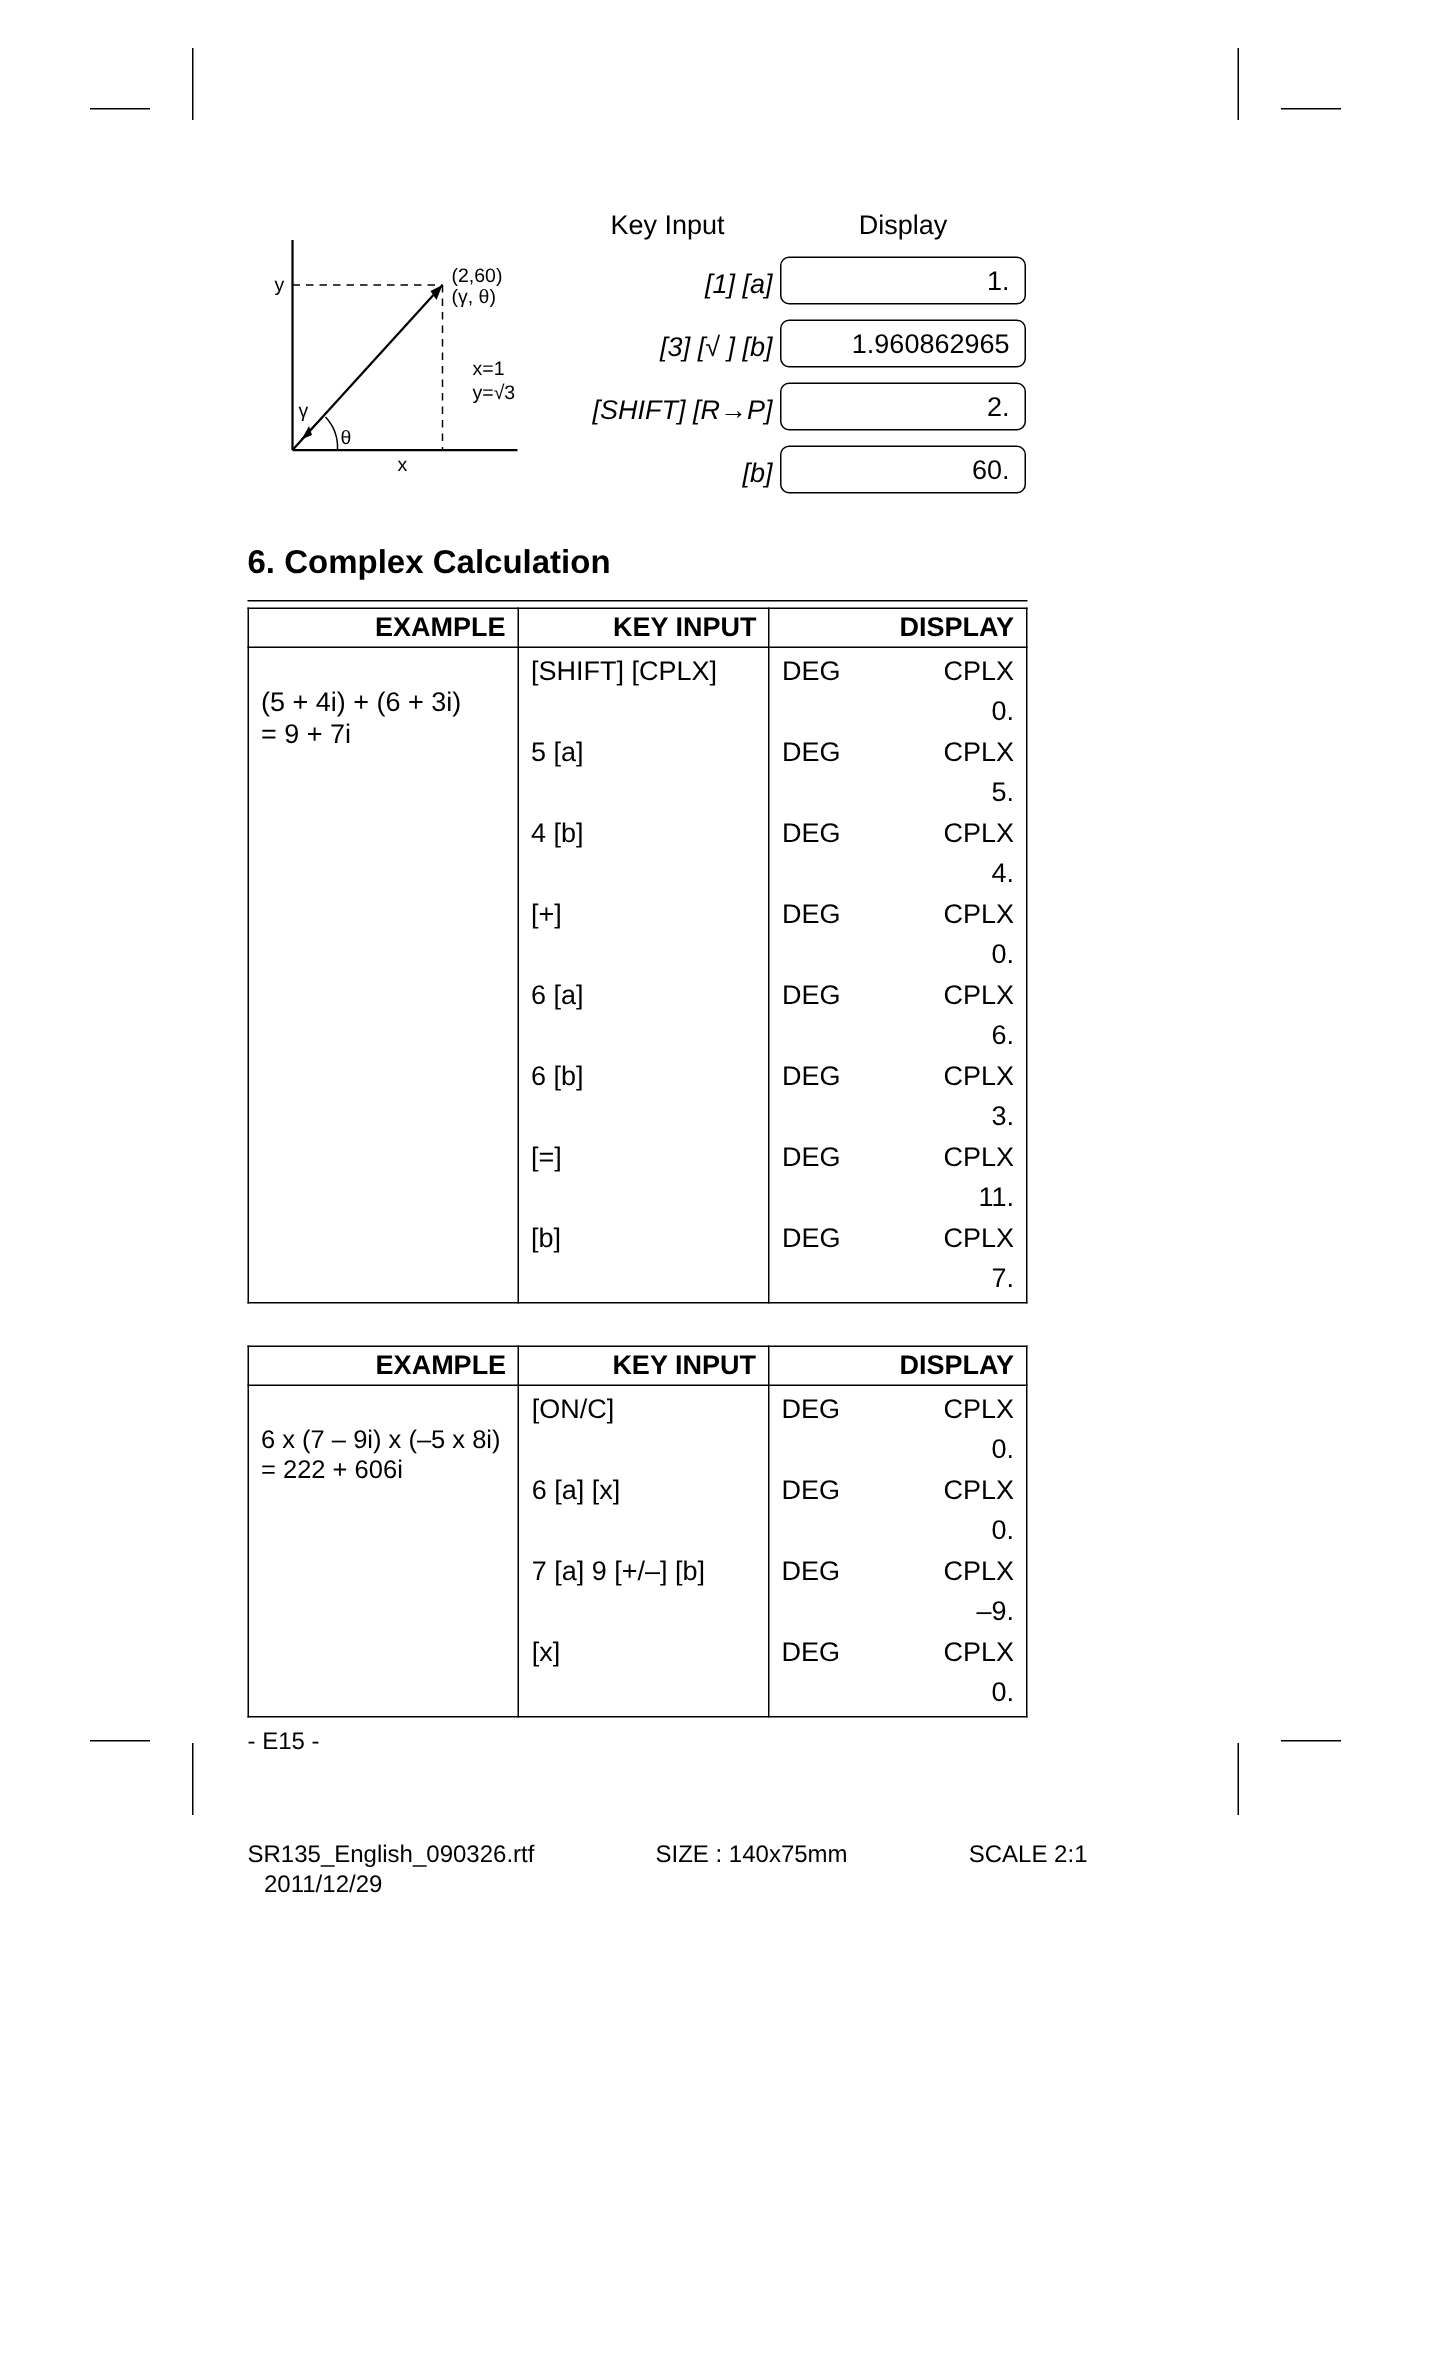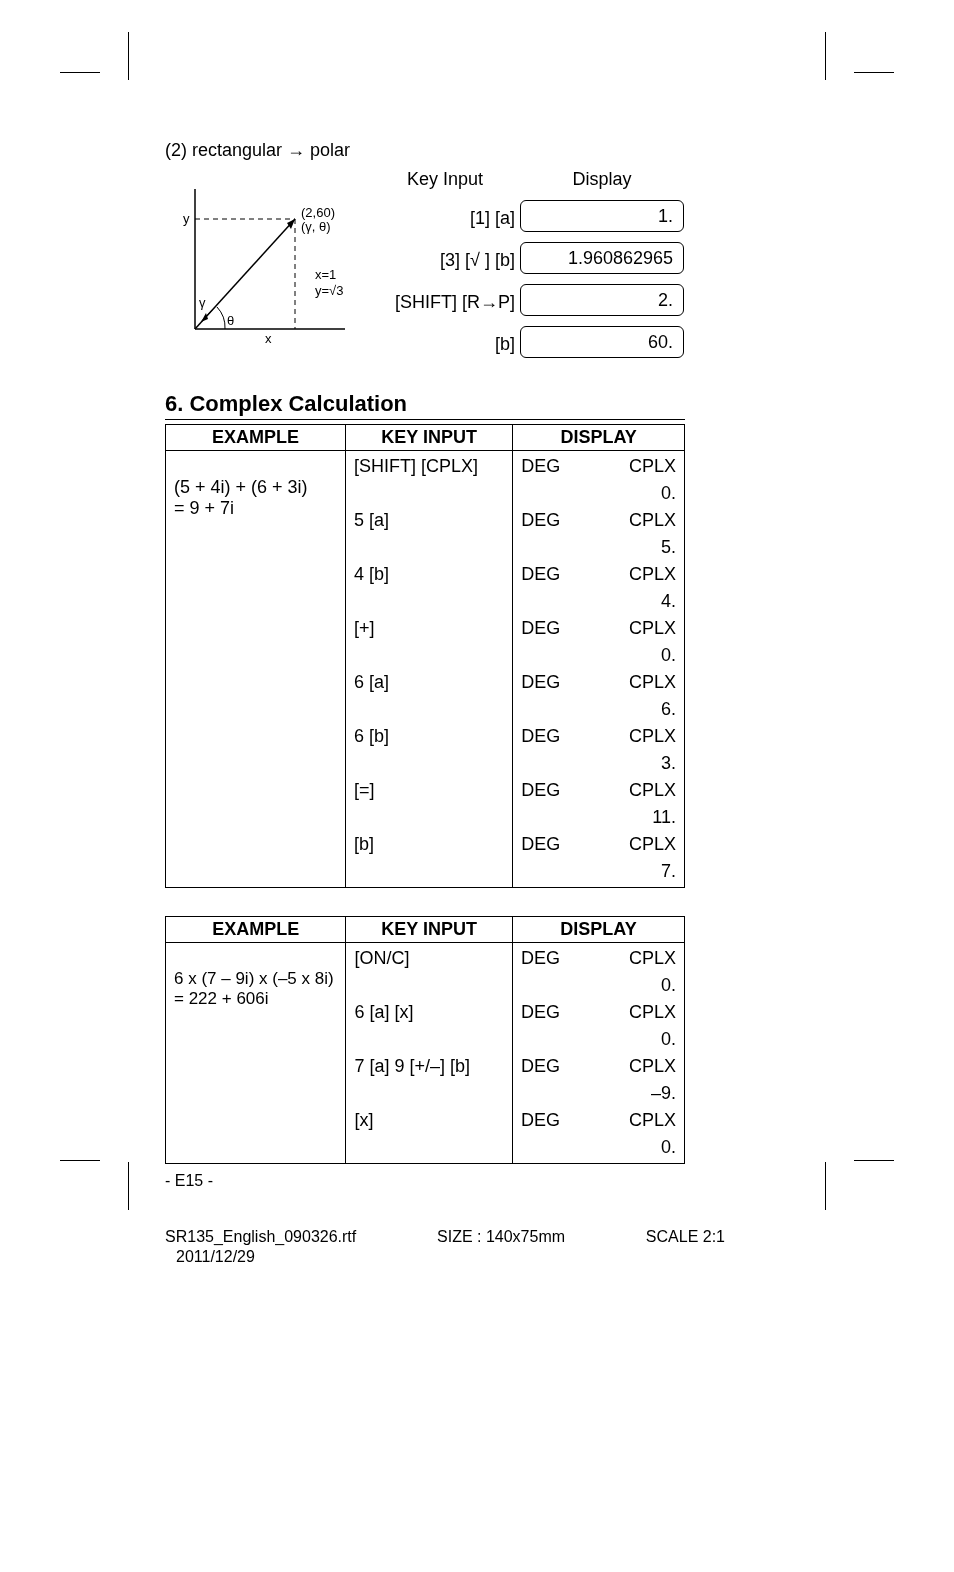--- a/index.html
+++ b/index.html
@@ -28,52 +28,52 @@
     left: 165px;
     top: 140px;
     width: 520px;
   }
   .intro { font-size: 18px; margin-bottom: 8px; }
 
   .sec2 { position: relative; height: 210px; }
   .diagram { position: absolute; left: 10px; top: 10px; width: 190px; height: 180px; }
   .kv-col { position: absolute; left: 210px; top: 0; width: 140px; text-align: right; font-size: 18px; }
   .kv-col .hd { text-align: center; margin-bottom: 12px; }
-  .kv-col .row { height: 42px; line-height: 32px; }
+  .kv-col .row { height: 42px; line-height: 32px; font-style: italic; }
   .disp-col { position: absolute; left: 355px; top: 0; width: 164px; }
   .disp-col .hd { text-align: center; margin-bottom: 10px; }
   .disp-box {
     border: 1.5px solid #000;
     border-radius: 6px;
     height: 30px;
     margin-bottom: 10px;
     text-align: right;
     padding: 0 10px;
     line-height: 30px;
     font-size: 18px;
   }
 
   h2.section {
     font-size: 22px;
     font-weight: bold;
     margin: 12px 0 4px 0;
     border-bottom: 1.5px solid #000;
-    padding-bottom: 2px;
+    padding-bottom: 12px;
   }
   table.calc {
     border-collapse: collapse;
     width: 100%;
     font-size: 18px;
   }
   table.calc th, table.calc td {
     border: 1.5px solid #000;
     padding: 2px 8px;
     vertical-align: top;
   }
-  table.calc th { font-weight: bold; text-align: center; }
+  table.calc th { font-weight: bold; text-align: right; }
   .col-ex { width: 180px; }
   .col-key { width: 170px; }
   .col-disp { width: 170px; }
   .disp-line { display: flex; justify-content: space-between; }
   .disp-val { text-align: right; }
   .step { margin-bottom: 0px; line-height: 1.5; }
 
   .spacer-v { height: 28px; }
 
   .page-num { font-size: 16px; margin-top: 8px; }
@@ -99,21 +99,20 @@
 <div class="crop-mark crop-tl-v"></div>
 <div class="crop-mark crop-tr-h"></div>
 <div class="crop-mark crop-tr-v"></div>
 <div class="crop-mark crop-bl-h"></div>
 <div class="crop-mark crop-bl-v"></div>
 <div class="crop-mark crop-br-h"></div>
 <div class="crop-mark crop-br-v"></div>
 
 <div class="page">
 
-  <div class="intro">(2) rectangular → polar</div>
 
   <div class="sec2">
     <svg class="diagram" viewBox="0 0 190 180">
 
       <line x1="20" y1="10" x2="20" y2="150" stroke="#000" stroke-width="1.5"></line>
       <line x1="20" y1="150" x2="170" y2="150" stroke="#000" stroke-width="1.5"></line>
 
       <line x1="20" y1="40" x2="120" y2="40" stroke="#000" stroke-width="1" stroke-dasharray="5,4"></line>
 
       <line x1="120" y1="40" x2="120" y2="150" stroke="#000" stroke-width="1" stroke-dasharray="5,4"></line>

